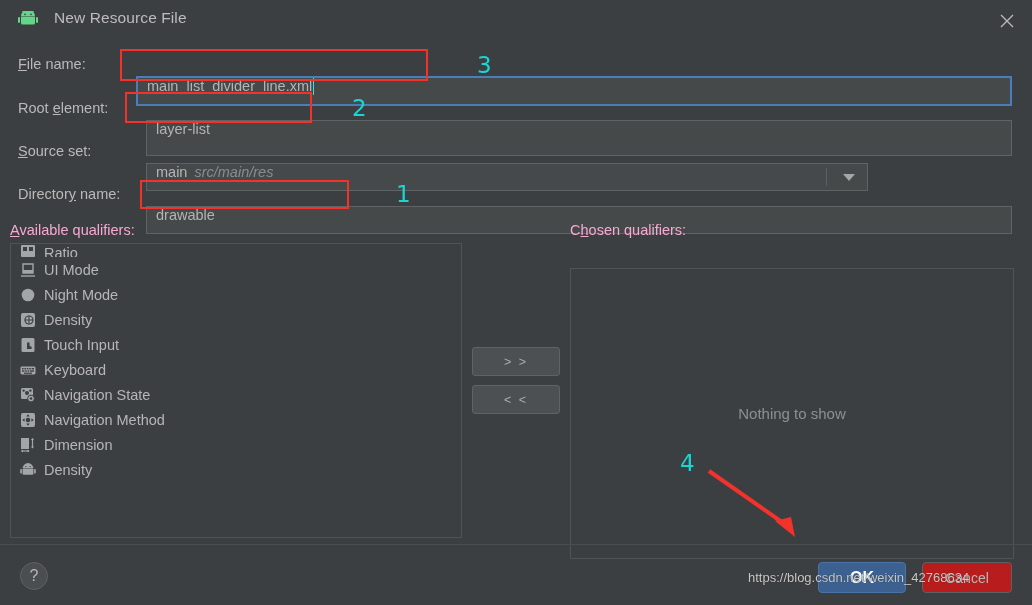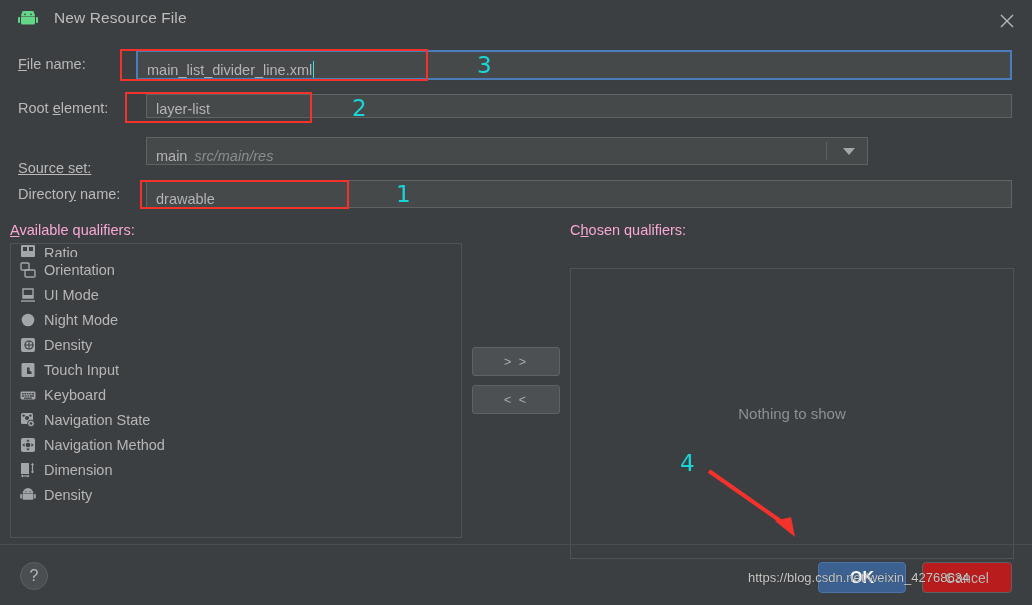--- a/index.html
+++ b/index.html
@@ -37,24 +37,25 @@
     position: absolute; font-size: 14.5px; color: #b9b9b9; white-space: nowrap;
   }
   .lbl u { text-decoration: underline; }
 
   .field {
     position: absolute;
     background: #45494a;
     border: 1px solid #5e6366;
     font-size: 14.5px;
     color: #b4b4b4;
-    display: flex; align-items: flex-end;
+    display: flex; align-items: flex-start;
     padding-left: 9px;
     overflow: hidden;
     white-space: nowrap;
+    margin-top: 26px;
   }
   .field.focused {
     border: 2px solid #4a7ebb;
     background: #45494a;
   }
   .caret {
     display: inline-block; width: 1px; height: 17px;
     background: #31e2e2; margin-left: 1px;
   }
   .subpath { color: #8a8d8f; font-style: italic; margin-left: 7px; }
@@ -186,25 +187,25 @@
   </span>
 </div>
 
 <span class="lbl" style="left:18px; top:56px;"><u>F</u>ile name:</span>
 <div class="field focused" style="left:136px; top:50px; width:876px; height:30px;">
   <span>main_list_divider_line.xml</span>
     <span class="caret"></span>
 </div>
 
 <span class="lbl" style="left:18px; top:100px;">Root <u>e</u>lement:</span>
-<div class="field" style="left:146px; top:94px; width:866px; height:24px;">
+<div class="field" style="left:146px; top:94px; width:866px; height:36px;">
   <span>layer-list</span>
 </div>
 
-<span class="lbl" style="left:18px; top:160px;text-decoration:underline;"><u>S</u>ource set:</span>
+<span class="lbl" style="left:18px; top:143px;"><u>S</u>ource set:</span>
 <div class="field" style="left:146px; top:137px; width:722px; height:28px;">
   <span>main</span>
   <span class="subpath">src/main/res</span>
   <span class="combo-sep"></span>
   <span id="combo-arrow"></span>
 </div>
 
 <span class="lbl" style="left:18px; top:186px;">Director<u>y</u> name:</span>
 <div class="field" style="left:146px; top:180px; width:866px; height:28px;">
   <span>drawable</span>
@@ -217,29 +218,20 @@
 
 <div class="qrow" style="height: 13px; align-items: flex-end; overflow: hidden;">
       <span class="qicon" style="margin-bottom: -3px;">
         <svg width="16" height="16" viewBox="0 0 16 16">
           <rect x="1" y="2" width="14" height="12" rx="1" fill="#a3a6a8"></rect>
           <rect x="3" y="4" width="4" height="4" fill="#3c3f41"></rect>
           <rect x="9" y="4" width="4" height="4" fill="#3c3f41"></rect>
         </svg>
       </span>
       <span style="margin-bottom: -4px;">Ratio</span>
-    </div>
-    <div class="qrow">
-      <span class="qicon">
-        <svg width="16" height="16" viewBox="0 0 16 16">
-          <rect x="1" y="1" width="8" height="7" rx="1" fill="none" stroke="#a3a6a8" stroke-width="1.4"></rect>
-          <rect x="5" y="8" width="10" height="7" rx="1" fill="none" stroke="#a3a6a8" stroke-width="1.4"></rect>
-        </svg>
-      </span>
-      <span>Orientation</span>
     </div>
     <div class="qrow">
       <span class="qicon">
         <svg width="16" height="16" viewBox="0 0 16 16">
           <path d="M3,2 h10 v9 h-10 z" fill="none" stroke="#a3a6a8" stroke-width="1.4"></path>
           <path d="M3,8 h10 v3 h-10 z" fill="#a3a6a8"></path>
           <line x1="1" y1="14" x2="15" y2="14" stroke="#a3a6a8" stroke-width="1.4"></line>
         </svg>
       </span>
       <span>UI Mode</span>

